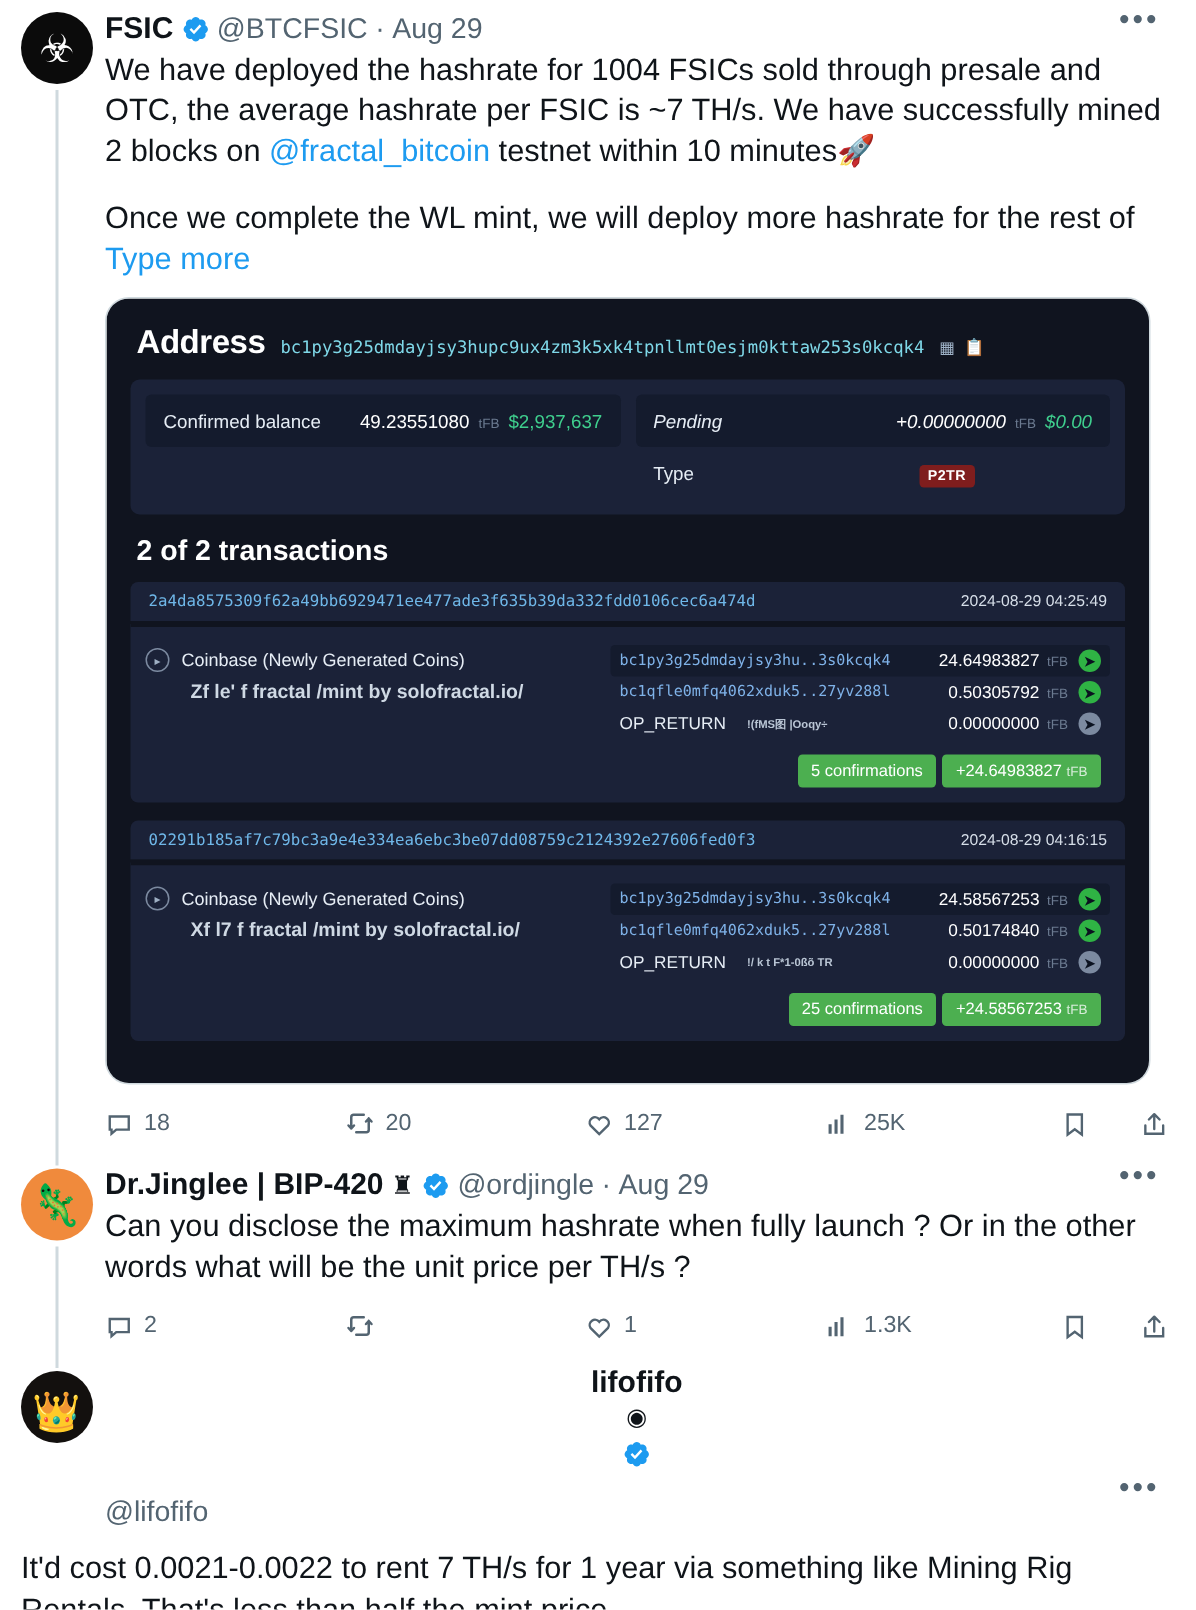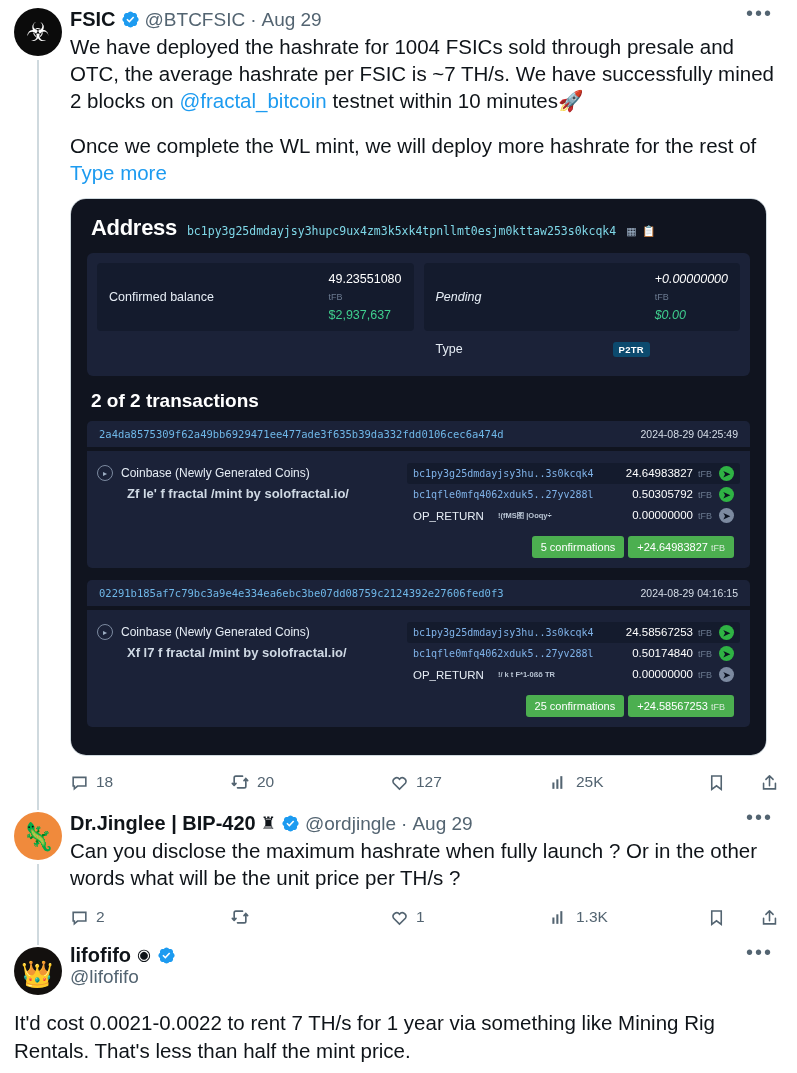--- a/index.html
+++ b/index.html
@@ -200,29 +200,28 @@
   }
   .kv.plain { background: transparent; }
   .kv-label { flex: 0 0 auto; }
   .kv-label.ital { font-style: italic; }
   .kv-vals {
     margin-left: auto;
     display: flex;
     align-items: baseline;
     gap: 6px;
     white-space: nowrap;
-    flex-direction: column;
   }
   .kv-num { color: #ffffff; font-size: 12.5px; }
   .kv-num.ital { font-style: italic; }
   .unit { color: #6b7a90; font-size: 9px; }
   .usd { color: #3fcf8e; font-size: 12.5px; }
   .usd.ital { font-style: italic; }
   .type-badge {
-    background: #0c4a6e;
+    background: #7f1d1d;
     color: #ffffff;
     font-size: 9.5px;
     font-weight: bold;
     padding: 2px 6px;
     border-radius: 3px;
     letter-spacing: 0.3px;
   }
   .type-row { margin-left: auto; margin-right: 78px; }
 
   .tx-head {
@@ -644,21 +643,21 @@
 </div>
 
 <div class="tweet tweet3">
   <div class="gutter">
     <div class="avatar av-lifo">
       <span class="fig">👑</span>
     </div>
   </div>
   <div class="content">
     <div class="namerow">
-      <div style="display:flex;align-items:center;gap:6px;">
+      <div style="display:flex;align-items:center;gap:6px;flex-direction:column;">
         <span class="dispname">lifofifo</span>
         <span class="badge-circle">◉</span>
         <span class="verified">
           <svg viewBox="0 0 22 22" width="19" height="19">
               <path fill="#1d9bf0" d="M20.396 11c-.018-.646-.215-1.275-.57-1.816-.354-.54-.852-.972-1.438-1.246.223-.607.27-1.264.14-1.897-.132-.634-.437-1.218-.882-1.687-.47-.445-1.053-.75-1.687-.882-.633-.13-1.29-.083-1.897.14-.273-.587-.704-1.086-1.245-1.44S11.647 1.62 11 1.604c-.646.017-1.273.213-1.813.568s-.969.854-1.24 1.44c-.608-.223-1.267-.272-1.902-.14-.635.13-1.22.436-1.69.882-.445.47-.749 1.055-.878 1.688-.13.633-.08 1.29.144 1.896-.587.274-1.087.705-1.443 1.245-.356.54-.555 1.17-.574 1.817.02.647.218 1.276.574 1.816.356.54.856.972 1.443 1.245-.224.606-.274 1.263-.144 1.896.13.634.433 1.218.877 1.688.47.443 1.054.747 1.687.878.633.132 1.29.084 1.897-.136.274.586.705 1.084 1.246 1.439.54.354 1.17.551 1.816.569.647-.016 1.276-.213 1.817-.567s.972-.854 1.245-1.44c.604.239 1.266.296 1.903.164.636-.132 1.22-.447 1.68-.907.46-.46.776-1.044.908-1.681s.075-1.299-.165-1.903c.586-.274 1.084-.705 1.439-1.246.354-.54.551-1.17.569-1.816zM9.662 14.85l-3.429-3.428 1.293-1.302 2.072 2.072 4.4-4.794 1.347 1.246z"></path>
             </svg>
         </span>
         <span class="more">•••</span>
       </div>
       <div class="handle-line">@lifofifo</div>

